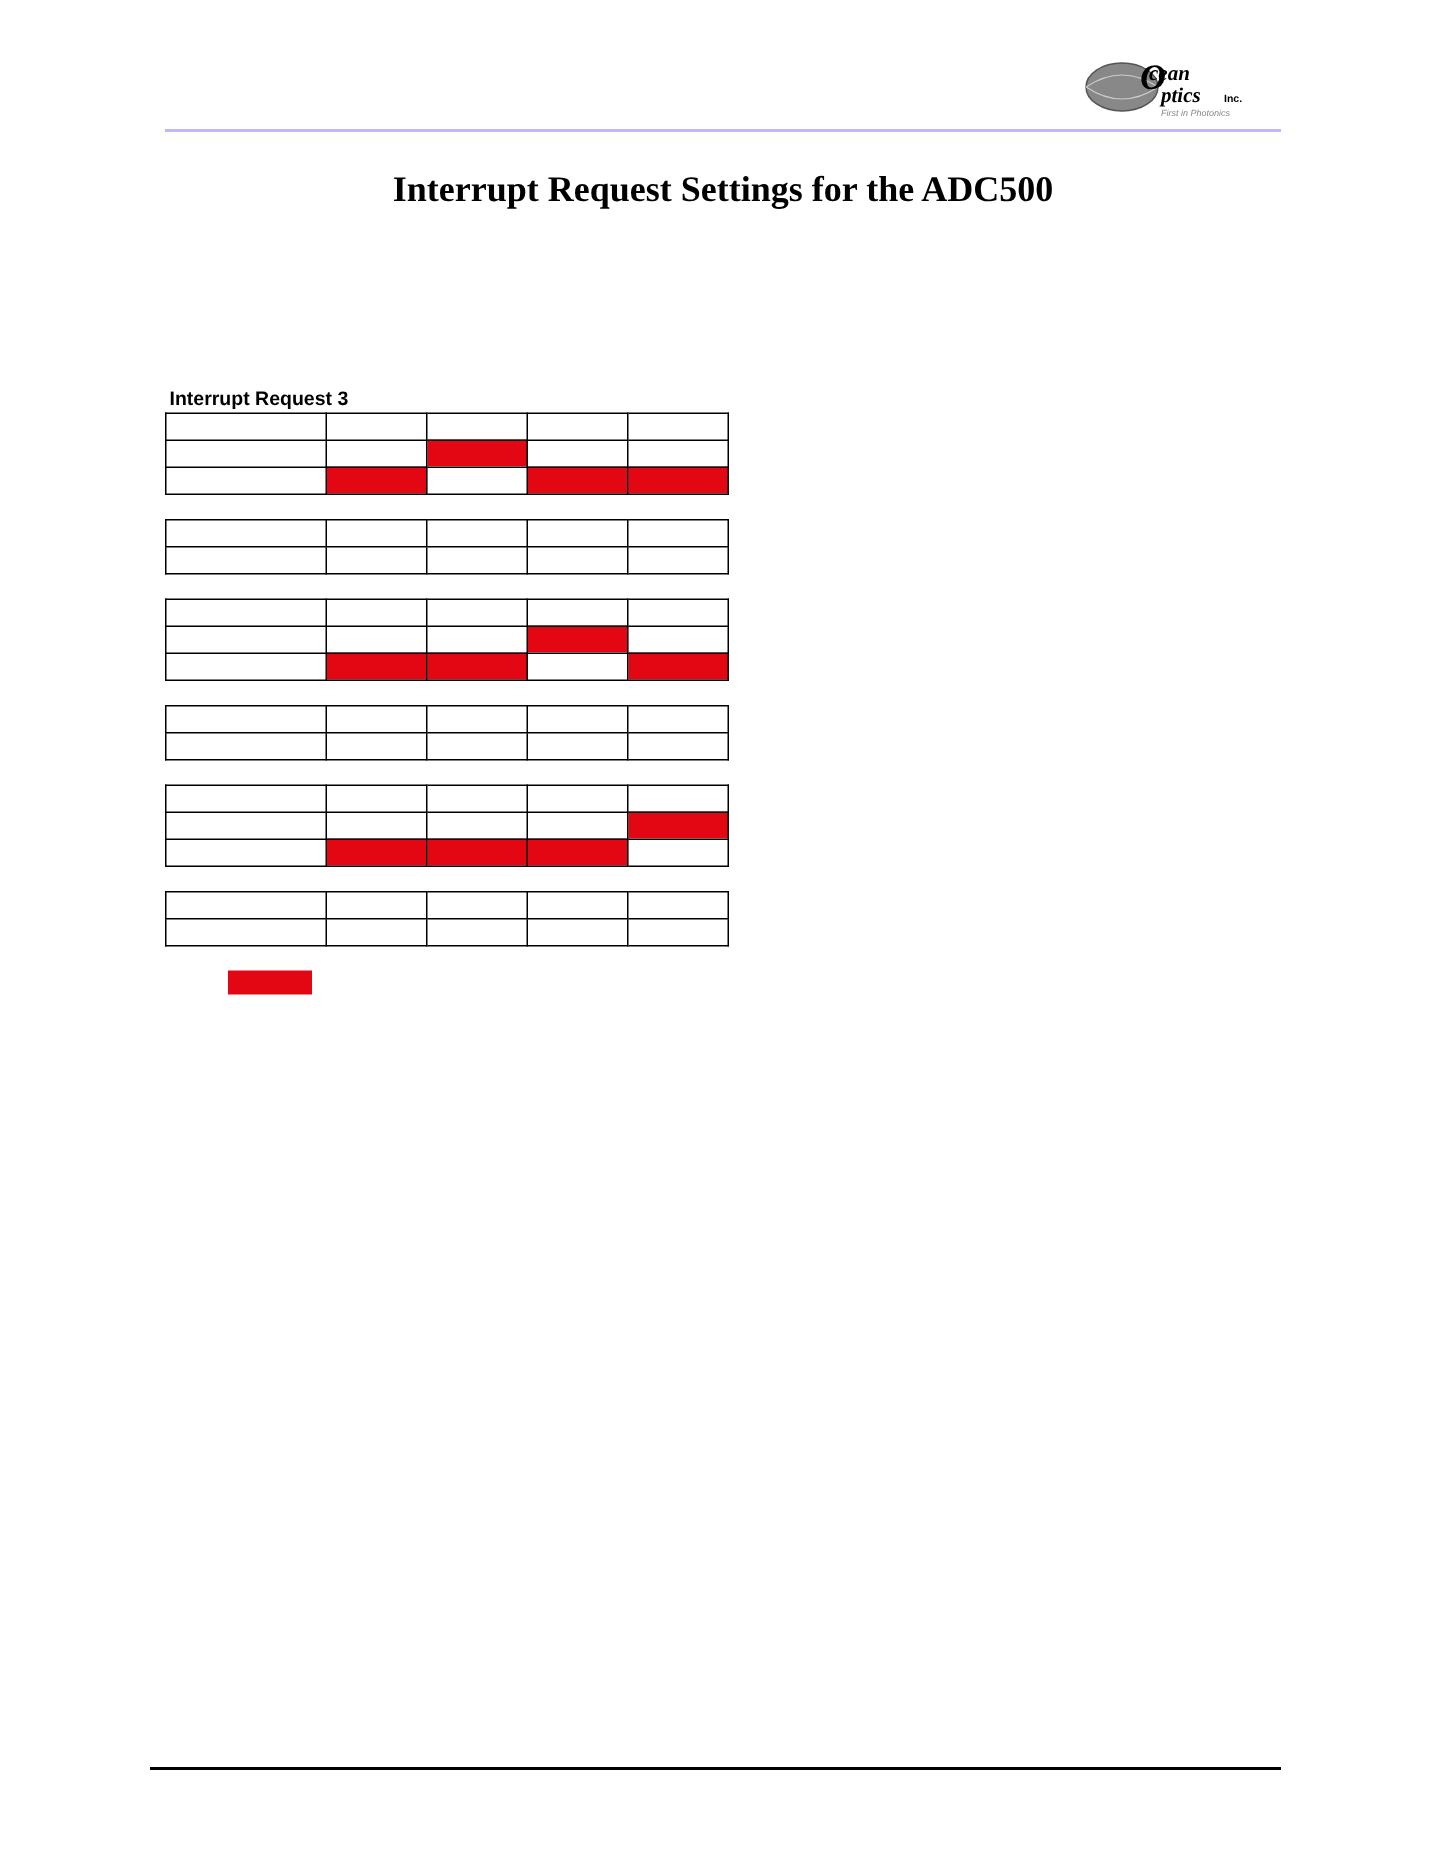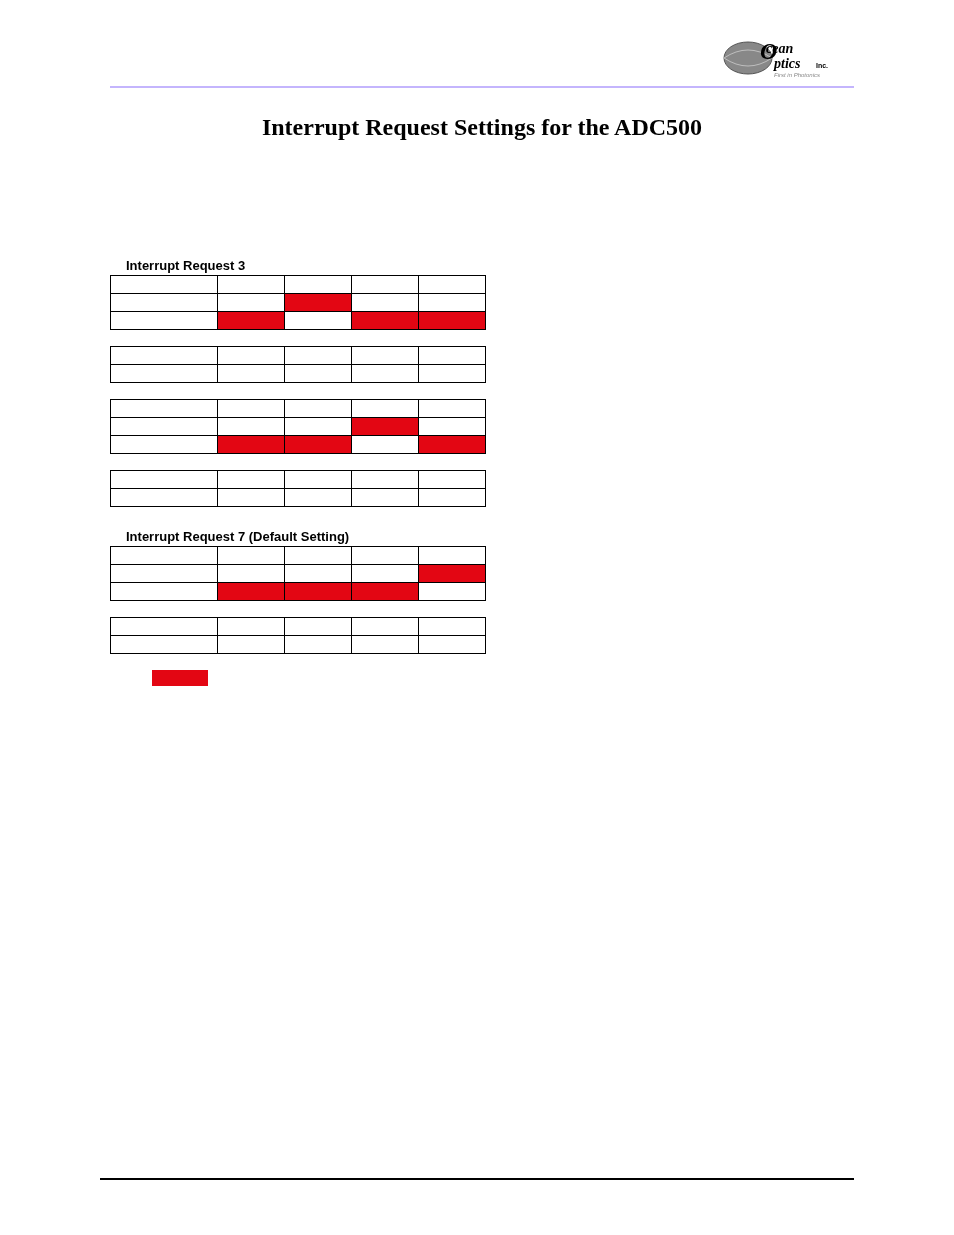--- a/index.html
+++ b/index.html
@@ -40,21 +40,21 @@
     font-family: Arial, sans-serif;
     color: #fff; 
     margin-bottom: 30px;
     line-height: 1.3;
     font-weight: bold;
   }
   .section-heading {
     font-family: Arial, Helvetica, sans-serif;
     font-size: 13px;
     font-weight: bold;
-    margin: 22px 0 2px 16px;
+    margin: 22px 0 2px 3px;
   }
   table.irq {
     border-collapse: collapse;
     width: 370px;
     table-layout: fixed;
     margin-bottom: 16px;
     font-family: Arial, sans-serif;
     font-size: 9px;
   }
   table.irq td {
@@ -205,21 +205,20 @@
     <tr>
       <td class="label"></td>
       <td class="s"></td>
       <td class="s"></td>
       <td class="s"></td>
       <td class="s"></td>
     </tr>
   </tbody>
     </table>
 
-  <div class="section-heading">Interrupt Request 7 (Default Setting)</div>
   <table class="irq">
     <tbody>
         <tr>
       <td class="label">SW2</td>
       <td class="s">1</td>
       <td class="s">2</td>
       <td class="s">3</td>
       <td class="s">4</td>
     </tr>
     <tr>

